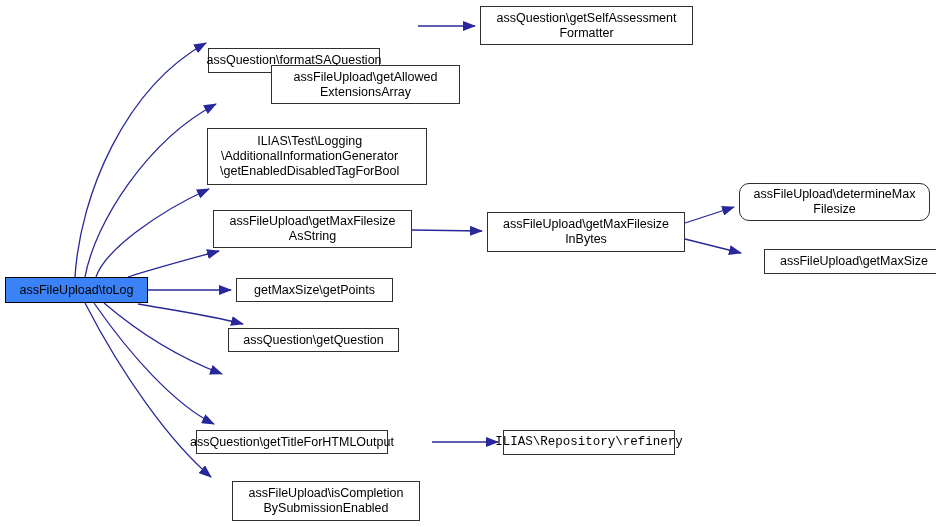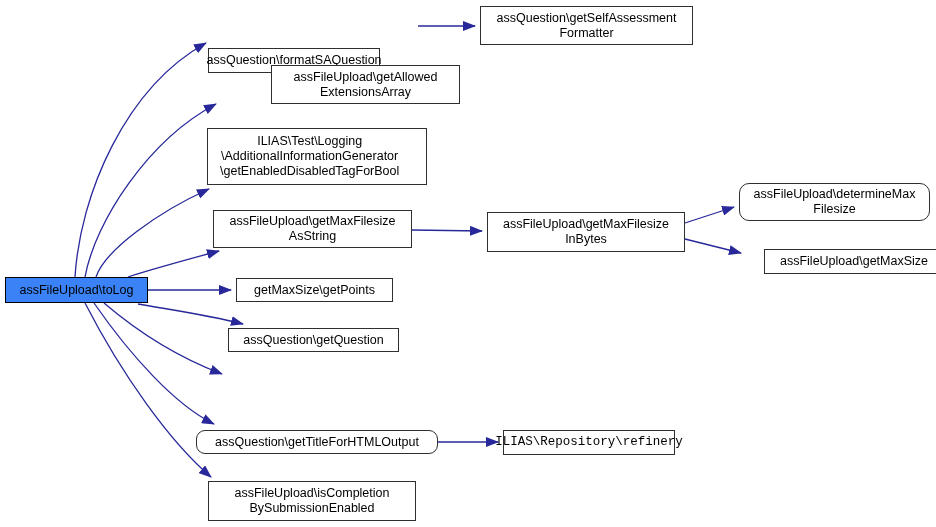--- a/index.html
+++ b/index.html
@@ -95,20 +95,20 @@
   <div class="node" style="left:739px; top:183px; width:191px; height:38px;border-radius:10px;">assFileUpload\determineMax
 Filesize</div>
 
   <div class="node" style="left:746px; top:249px; width:180px; height:25px;margin-left:18px;">assFileUpload\getMaxSize</div>
 
   <div class="node" style="left:236px; top:278px; width:157px; height:24px;">getMaxSize\getPoints</div>
 
   <div class="node" style="left:228px; top:328px; width:171px; height:24px;">assQuestion\getQuestion</div>
 
 
-  <div class="node" style="left:196px; top:430px; width:242px; height:24px;border-radius:9px;">assQuestion\getTitleForHTMLOutput</div>
+  <div class="node" style="left:196px; top:430px; width:192px; height:24px;">assQuestion\getTitleForHTMLOutput</div>
 
   <div class="node" style="left:503px; top:430px; width:172px; height:25px;font-family:Liberation Mono, monospace;">ILIAS\Repository\refinery</div>
 
-  <div class="node" style="left:208px; top:481px; width:208px; height:40px;">assFileUpload\isCompletion
+  <div class="node" style="left:232px; top:481px; width:188px; height:40px;">assFileUpload\isCompletion
 BySubmissionEnabled</div>
 
 </div>
 
 </body></html>

